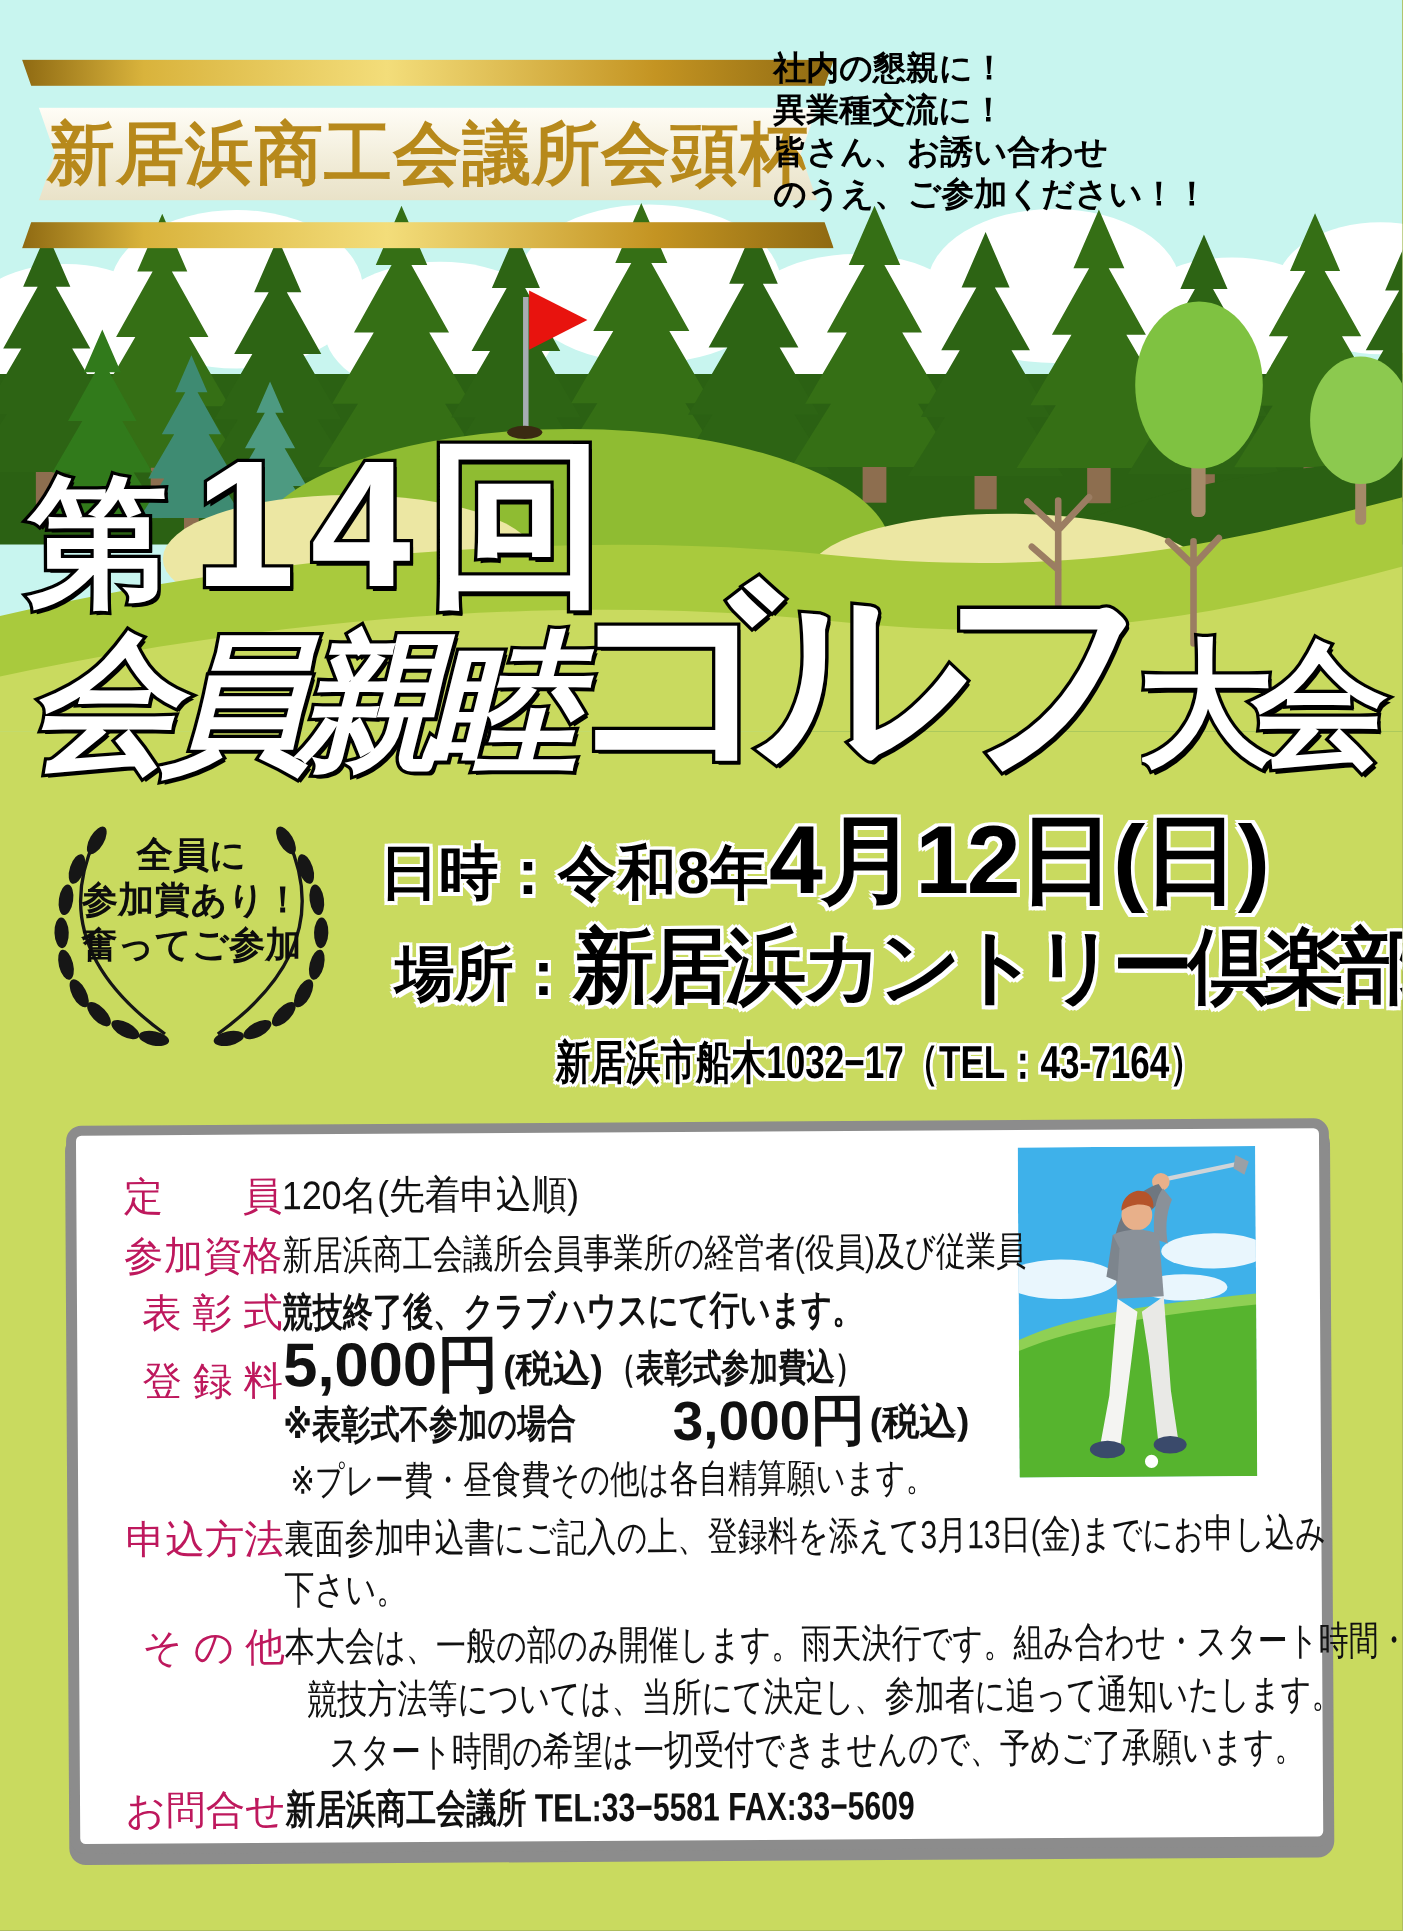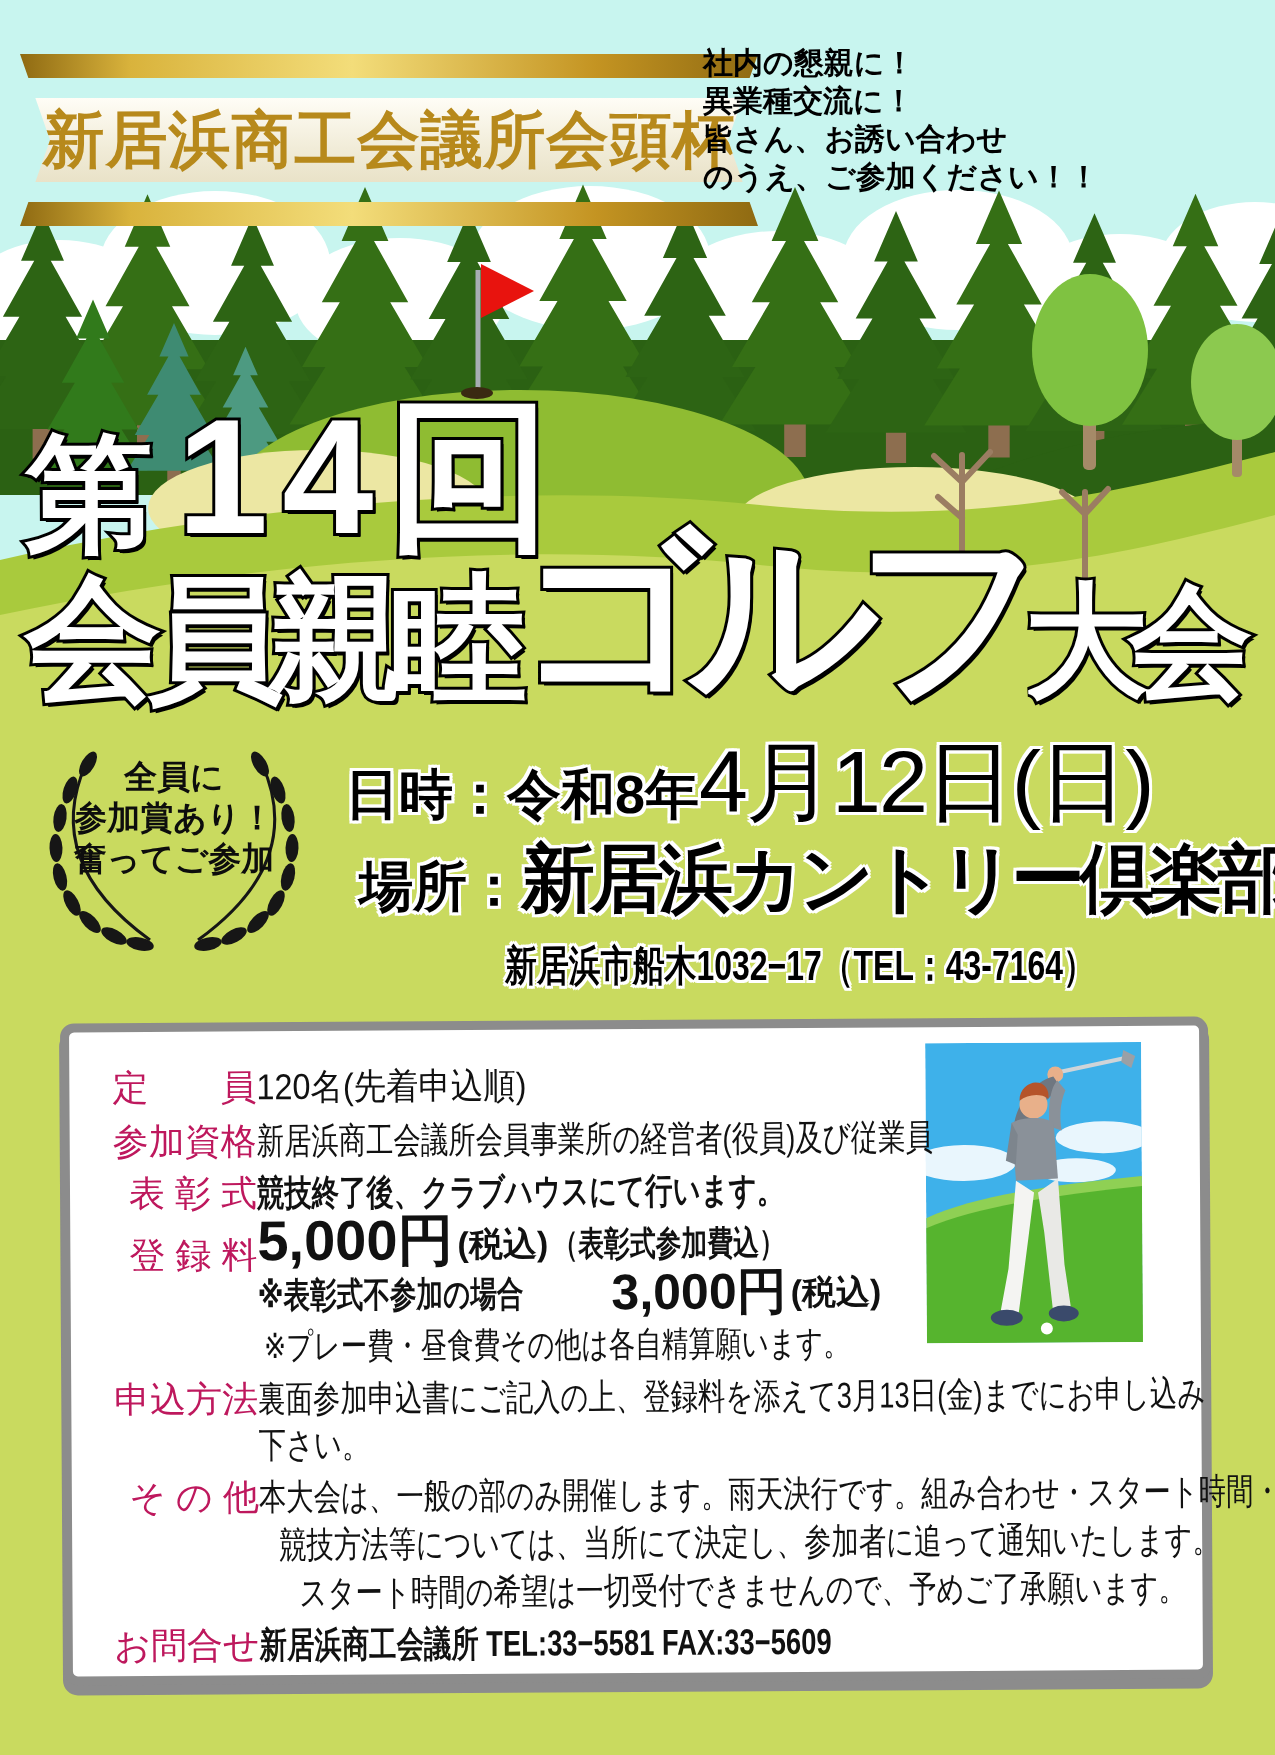--- a/index.html
+++ b/index.html
@@ -24,37 +24,37 @@
   .promo div{white-space:nowrap;}
 
   
   .otitle{color:#fff;-webkit-text-stroke:6px #000;paint-order:stroke fill;
           text-shadow:3px 4px 0 #000;font-weight:700;line-height:.92;white-space:nowrap;}
   .trow{position:absolute;display:flex;align-items:flex-end;z-index:3;}
   .trow1{left:25px;top:402px;}
   .t-dai{font-size:128px;margin-right:24px;}
   .t-num{font-size:164px;letter-spacing:14px;}
   .trow2{left:25px;top:528px;}
-  .t-kai{font-size:136px;letter-spacing:-14px;margin-right:6px;}
-  .t-golf{font-size:188px;letter-spacing:-24px;}
+  .t-kai{font-size:136px;letter-spacing:-14px;margin-right:6px;font-style:italic;}
+  .t-golf{font-size:188px;letter-spacing:-24px;margin-right:10px;}
   .t-taikai{font-size:124px;letter-spacing:-20px;margin-bottom:3px;}
 
   
   .wreath{position:absolute;left:28px;top:672px;width:292px;height:300px;z-index:3;}
   .wreath svg{position:absolute;left:0;top:0;}
   .wreath .wtext{position:absolute;left:0;top:84px;width:100%;text-align:center;
         font-size:33px;font-weight:700;color:#0d0d0d;line-height:41px;}
 
   
   .ow{text-shadow:-3px -3px 0 #fff,3px -3px 0 #fff,-3px 3px 0 #fff,3px 3px 0 #fff,
        -3px 0 0 #fff,3px 0 0 #fff,0 -3px 0 #fff,0 3px 0 #fff;}
   .dline{position:absolute;display:flex;align-items:flex-end;color:#000;z-index:3;white-space:nowrap;}
   .dline .sm{font-size:54px;font-weight:700;line-height:1;}
   .date-line{left:345px;top:742px;}
-  .date-line .bg{font-size:88px;font-weight:400;line-height:.9;letter-spacing:-2px;}
+  .date-line .bg{font-size:88px;font-weight:700;line-height:.9;letter-spacing:-2px;}
   .place-line{left:359px;top:845px;}
   .place-line .bg{font-size:74px;font-weight:700;line-height:.92;letter-spacing:-5px;}
   .addr-line{position:absolute;left:505px;top:938px;font-size:42px;font-weight:700;color:#000;z-index:3;white-space:nowrap;}
   .cond{display:inline-block;transform:scaleX(.76);transform-origin:0 50%;white-space:nowrap;}
   .cond90{display:inline-block;transform:scaleX(.9);transform-origin:0 50%;white-space:nowrap;}
 
   
   .infobox{position:absolute;left:62px;top:1020px;width:1130px;height:644px;background:#fff;
            border:9px solid #8c8c8c;border-radius:14px;z-index:2;
            box-shadow:0 9px 0 1px #8c8c8c;transform:rotate(-.35deg);}

